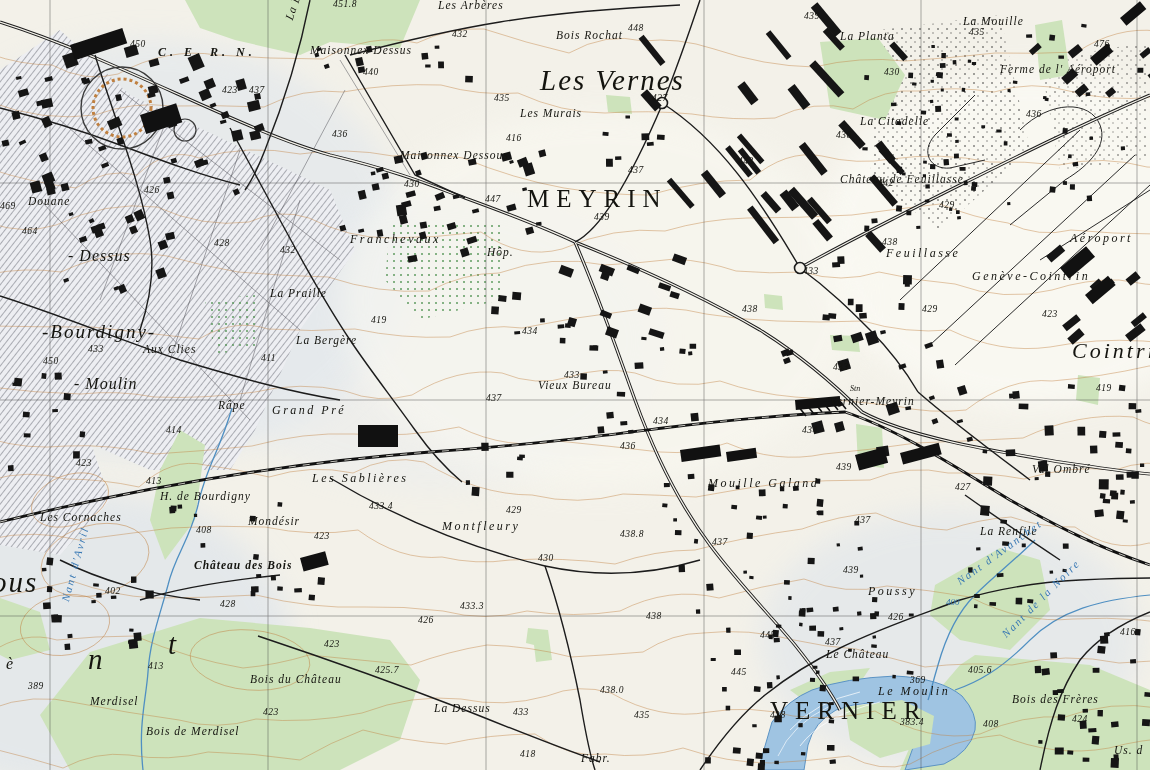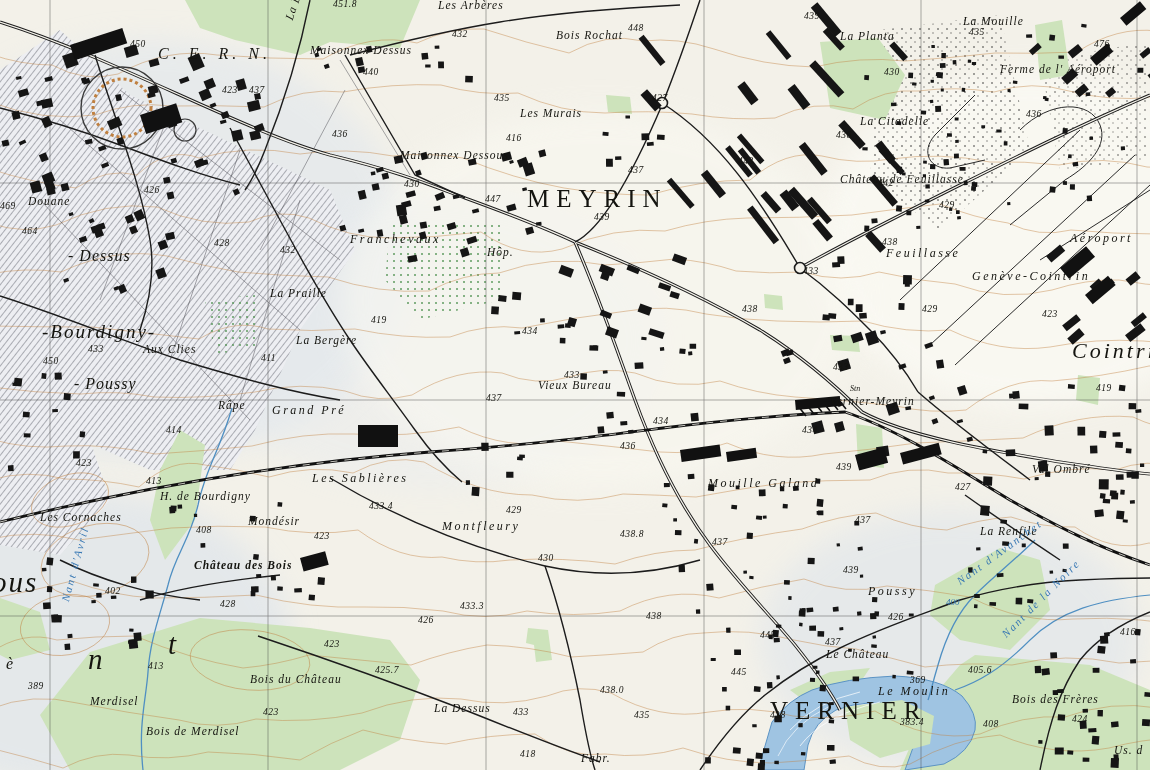--- a/index.html
+++ b/index.html
@@ -7,21 +7,21 @@
   #stage svg{position:absolute;left:0;top:0;}
   #labels{position:absolute;left:0;top:0;width:100%;height:100%;pointer-events:none;}
   .lbl{position:absolute;white-space:nowrap;color:#14140f;line-height:1;transform-origin:left top;}
   .p{font-style:italic;font-size:11.5px;letter-spacing:1px;}
   .p2{font-style:italic;font-size:12px;letter-spacing:2.5px;}
   .city{font-size:25px;letter-spacing:7px;font-weight:500;}
   .xl{font-style:italic;font-size:29px;letter-spacing:2px;}
   .xl2{font-style:italic;font-size:22px;letter-spacing:3px;}
   .lg{font-style:italic;font-size:19px;letter-spacing:2px;}
   .md2{font-style:italic;font-size:16px;letter-spacing:1px;}
-  .cern{font-style:italic;font-size:16px;letter-spacing:4px;font-weight:normal;}
+  .cern{font-style:italic;font-size:12px;letter-spacing:4px;font-weight:bold;}
   .h{font-style:italic;font-size:9.5px;letter-spacing:.5px;}
   .w{font-style:italic;font-size:11px;color:var(--wtext,#3878b4);letter-spacing:2px;}
   .wh{font-style:italic;font-size:9px;color:var(--wtext,#3878b4);}
   .tiny{font-style:italic;font-size:8px;}
 </style>
 </head>
 <body>
 
 <div id="stage" style="--paper: #f3f1e9; --wtext: #3878b4;">
   <svg id="map-svg" width="1150" height="770" viewBox="0 0 1150 770">
@@ -708,26 +708,27 @@
         <rect x="795" y="400" width="45" height="10" fill="#111" transform="rotate(-5 795 400)"></rect>
         <rect x="855" y="455" width="30" height="16" fill="#111" transform="rotate(-15 855 455)"></rect>
         <rect x="900" y="453" width="40" height="12" fill="#111" transform="rotate(-15 900 453)"></rect>
         <rect x="1120" y="18" width="26" height="10" fill="#111" transform="rotate(-40 1120 18)"></rect>
         <rect x="1090" y="58" width="22" height="10" fill="#111" transform="rotate(-40 1090 58)"></rect>
       </g>
   </svg>
 
   <div id="labels">
       <span class="lbl cern" style="left: 158px; top: 46px;">C. E. R. N.</span>
+      <span class="lbl xl" style="left: 540px; top: 66px;">Les Vernes</span>
       <span class="lbl city" style="left: 527px; top: 186px;">MEYRIN</span>
       <span class="lbl city" style="left: 770px; top: 698px;">VERNIER</span>
       <span class="lbl xl2" style="left: 1072px; top: 340px;">Cointrin</span>
       <span class="lbl lg" style="left: 42px; top: 322px;">-Bourdigny-</span>
       <span class="lbl md2" style="left: 68px; top: 248px;">- Dessus</span>
-      <span class="lbl md2" style="left: 74px; top: 376px;">- Poussy</span>
+      <span class="lbl md2" style="left: 74px; top: 376px;">- Moulin</span>
       <span class="lbl xl" style="left: -8px; top: 568px;">ous</span>
       <span class="lbl xl" style="left: 88px; top: 645px;">n</span>
       <span class="lbl xl" style="left: 168px; top: 630px;">t</span>
       <span class="lbl md2" style="left: 6px; top: 656px;">è</span>
       <span class="lbl p" style="left: 310px; top: 45px;">Maisonnex Dessus</span>
       <span class="lbl p" style="left: 438px; top: 0px;">Les Arbères</span>
       <span class="lbl p" style="left: 556px; top: 30px;">Bois Rochat</span>
       <span class="lbl p" style="left: 840px; top: 31px;">La Planta</span>
       <span class="lbl p" style="left: 963px; top: 16px;">La Mouille</span>
       <span class="lbl p" style="left: 1000px; top: 64px;">Ferme de l' Aéroport</span>

